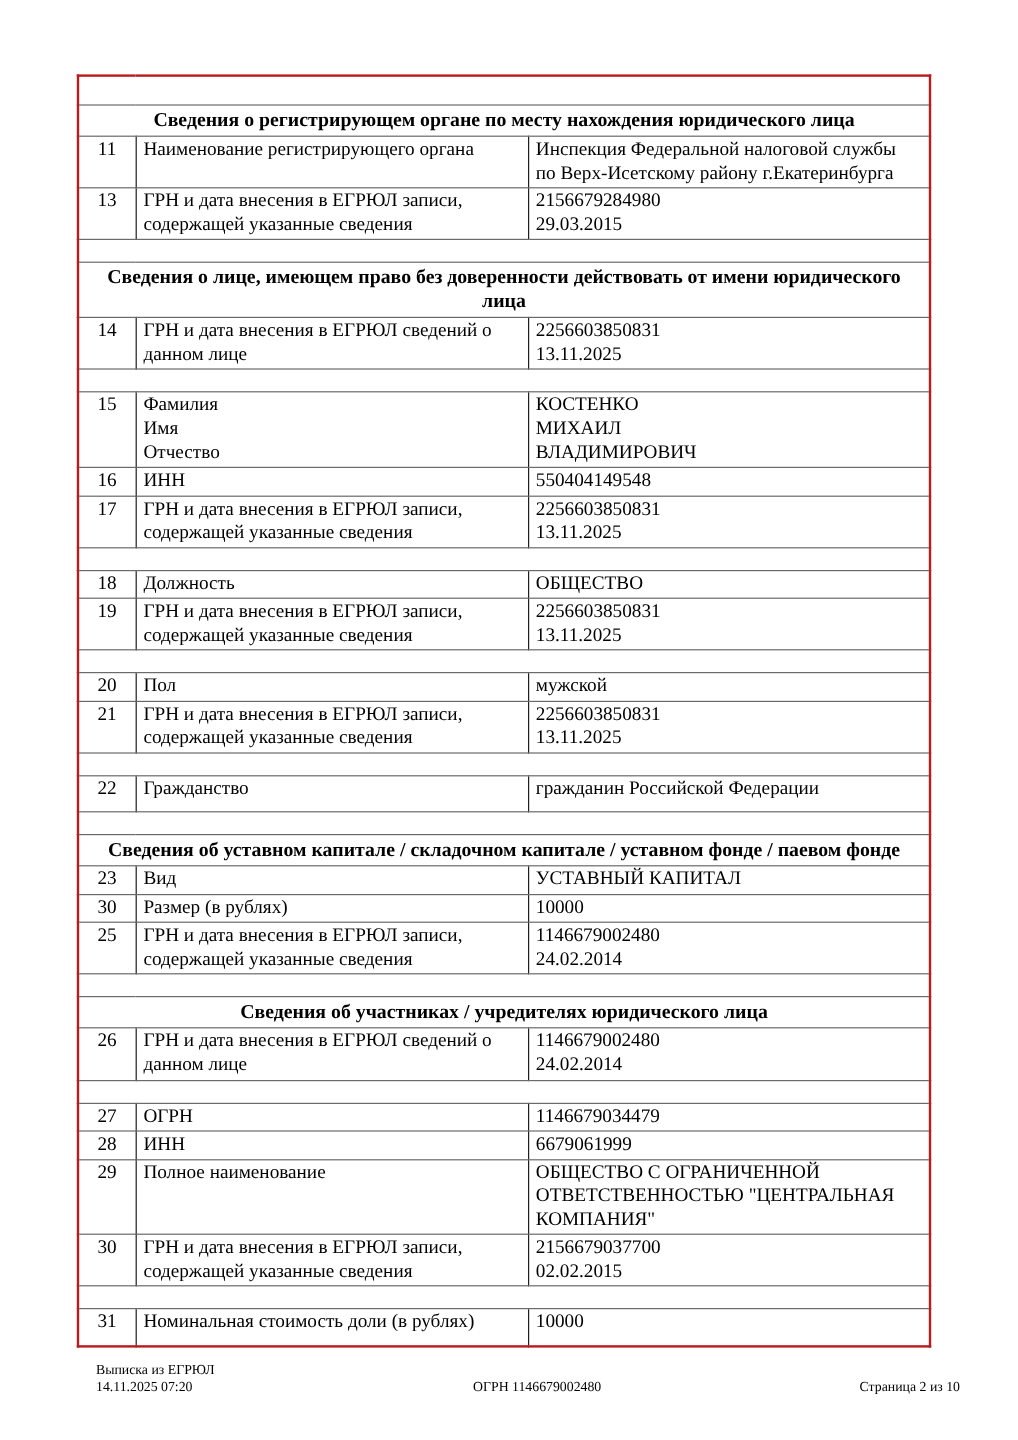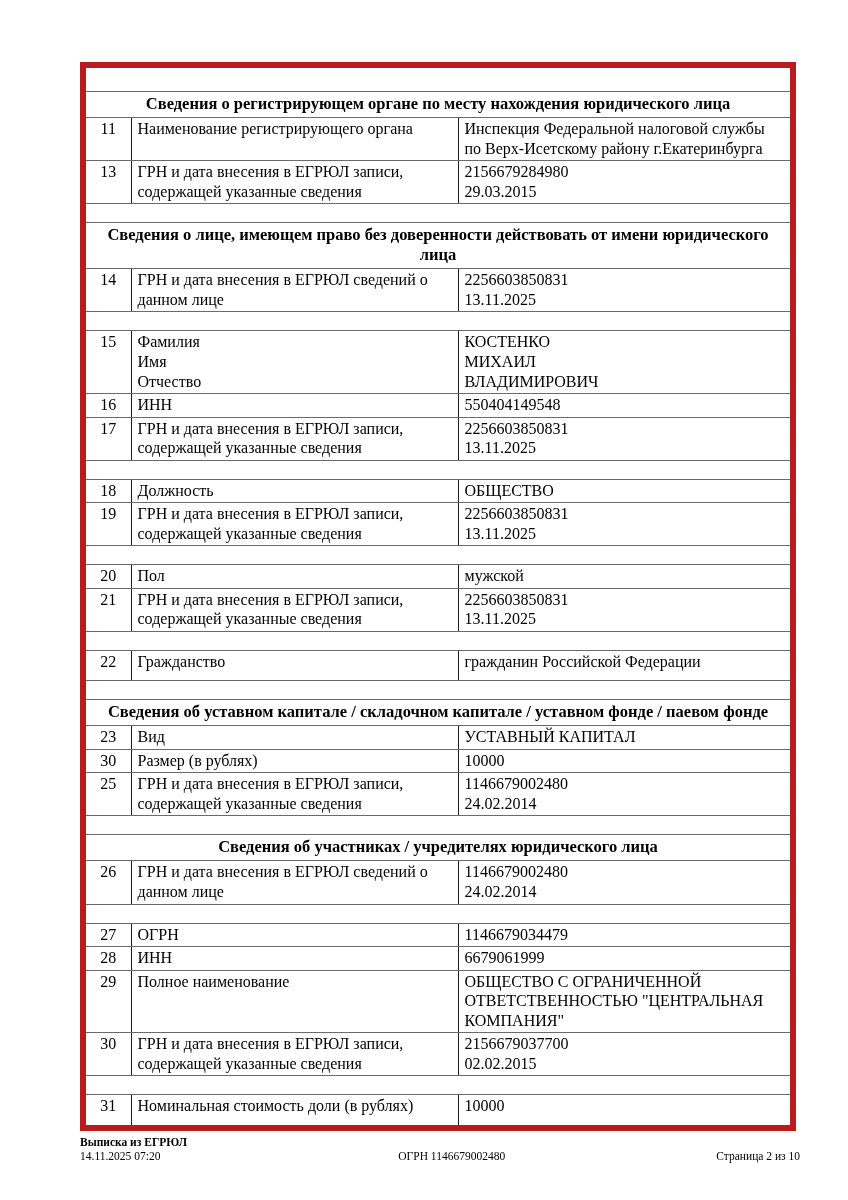--- a/index.html
+++ b/index.html
@@ -13,26 +13,26 @@
     overflow: hidden;
   }
   .page {
     position: relative;
     width: 848px;
     height: 1200px;
     background: #ffffff;
   }
   table.doc {
     position: absolute;
-    left: 80px;
+    left: 64px;
     top: 62px;
     width: 710px;
     border-collapse: collapse;
     table-layout: fixed;
-    border: 6px solid #b91c1c;
+    border: 2px solid #b91c1c;
   }
   table.doc td {
     border-left: 1px solid #1f1f1f;
     border-right: 1px solid #1f1f1f;
     border-top: 1px solid #6a6a6a;
     border-bottom: 1px solid #6a6a6a;
     vertical-align: top;
     font-size: 16px;
     line-height: 1.22;
     padding: 1px 5px 2px 6px;
@@ -57,21 +57,21 @@
     position: absolute;
     left: 80px;
     width: 720px;
     top: 1135px;
     display: flex;
     justify-content: space-between;
     align-items: flex-end;
     font-size: 11.5px;
     line-height: 1.25;
   }
-  .footer .doc-type { font-weight: bold; }
+  .footer .doc-type { font-weight: normal; }
   .footer .left { text-align: left; }
   .footer .center { text-align: center; }
   .footer .right { text-align: right; font-family: Liberation Serif, serif; }
 </style>
 </head>
 <body>
 
 <div class="page">
 
   <table class="doc">

